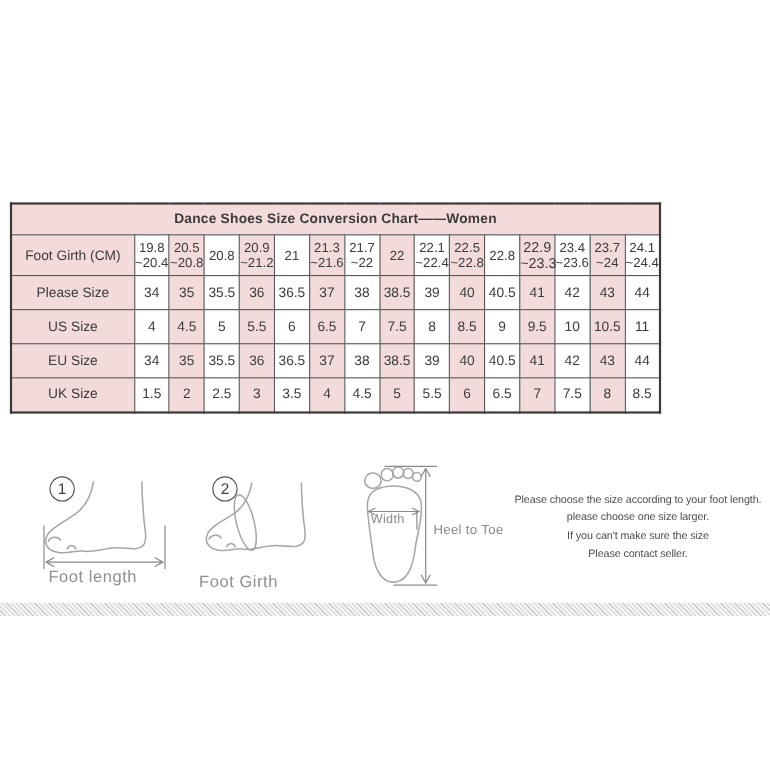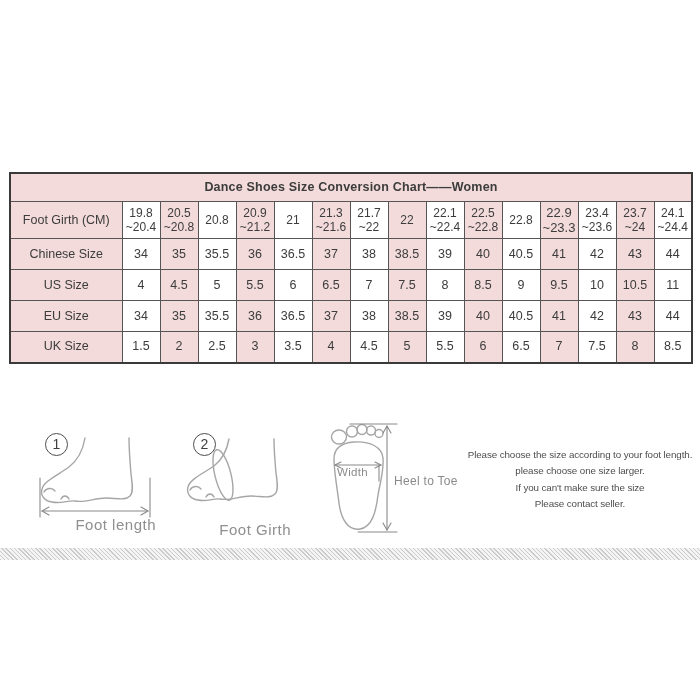--- a/index.html
+++ b/index.html
@@ -1,38 +1,38 @@
 <!DOCTYPE html>
 <html><head>
 <meta charset="utf-8">
 <style>
   html,body{margin:0;padding:0;background:#fff;}
   .page{position:relative;width:700px;height:700px;background:#ffffff;overflow:hidden;
         font-family:"Liberation Sans", sans-serif;}
 
   
-  table.size-chart{position:absolute;left:9px;top:172px;width:684px;border-collapse:collapse;
+  table.size-chart{position:absolute;left:9px;top:184px;width:592px;border-collapse:collapse;
         table-layout:fixed;border:2px solid #3a3a3a;}
   table.size-chart td{border:1px solid #555555;text-align:center;vertical-align:middle;
         color:#3c3c3c;font-size:12.5px;padding:0;white-space:pre-line;line-height:1.18;}
   td.title-cell{background:#f2dbda;font-weight:bold;font-size:15.5px;height:27px;
         color:#3e3e3e;letter-spacing:.2px;}
   td.lbl{background:#f2dbda;font-size:13px;}
   td.p{background:#f2dbda;}
   td.w{background:#ffffff;}
   tr.rA{height:31px;}
   tr.rB{height:37px;}
 
   
   .circ{position:absolute;width:21px;height:21px;border:1.5px solid #4d4d4d;border-radius:50%;
         color:#3f3f3f;font-size:14px;line-height:21px;text-align:center;background:#fff;}
   svg.sketch{position:absolute;stroke:#a6a6a6;fill:none;stroke-width:1.4;stroke-linecap:round;
         stroke-linejoin:round;}
   svg.sketch .meas{stroke:#8a8a8a;stroke-width:1.1;}
-  .fig-label{position:absolute;color:#8f8f8f;font-size:15px;letter-spacing:.5px;text-align:right;}
+  .fig-label{position:absolute;color:#8f8f8f;font-size:15px;letter-spacing:.5px;text-align:left;}
   .small-label{position:absolute;color:#8a8a8a;font-size:11.5px;letter-spacing:.3px;}
 
   
   .notes{position:absolute;left:462px;top:447px;width:236px;color:#4d4d4d;font-size:9.8px;
         letter-spacing:-0.1px;text-align:center;}
   .notes div{line-height:16.4px;white-space:nowrap;}
 
   
   .hatch{position:absolute;left:0;top:548px;width:700px;height:12px;
         background:repeating-linear-gradient(45deg,#cbcbcb 0 1px,#f4f4f4 1px 3px);}
@@ -74,21 +74,21 @@
       <td class="p" style="font-size:13px">22.9
 ~23.3</td>
       <td class="w" style="font-size:12px">23.4
 ~23.6</td>
       <td class="p" style="font-size:12px">23.7
 ~24</td>
       <td class="w" style="font-size:12px">24.1
 ~24.4</td>
     </tr>
     <tr class="rA">
-      <td class="lbl">Chinese Size</td>
+      <td class="lbl">Please Size</td>
       <td class="w">34</td>
       <td class="p">35</td>
       <td class="w">35.5</td>
       <td class="p">36</td>
       <td class="w">36.5</td>
       <td class="p">37</td>
       <td class="w">38</td>
       <td class="p">38.5</td>
       <td class="w">39</td>
       <td class="p">40</td>

